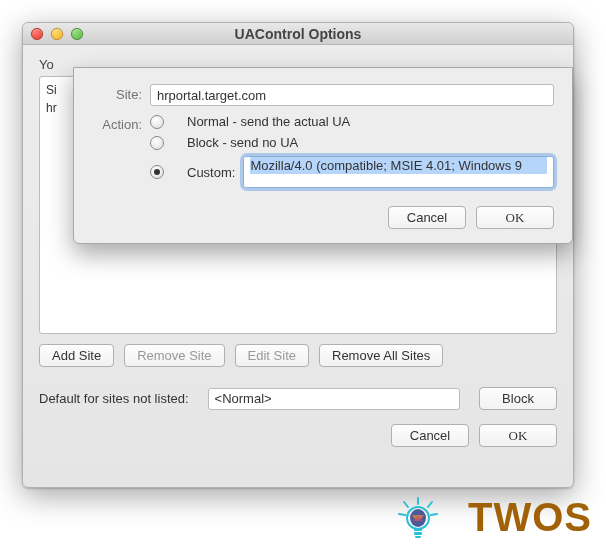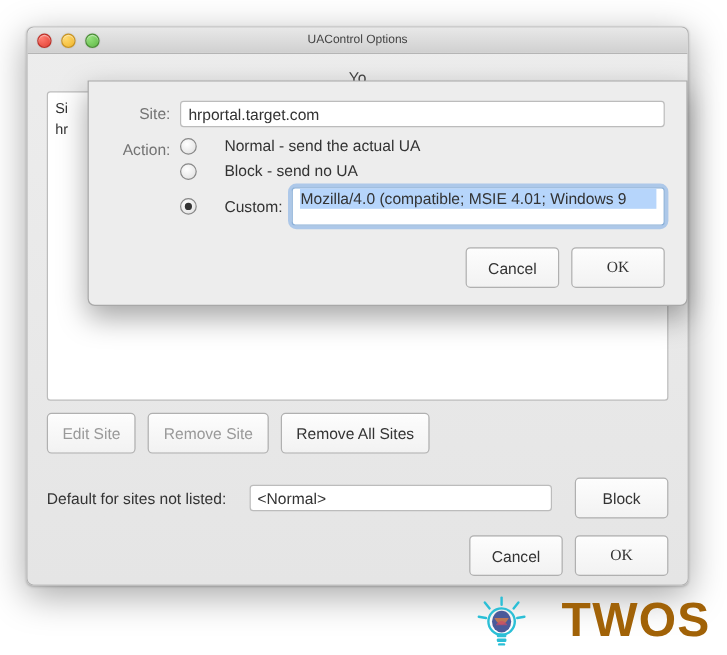--- a/index.html
+++ b/index.html
@@ -41,46 +41,47 @@
     width: 12px; height: 12px; border-radius: 50%;
     box-shadow: inset 0 1px 1px rgba(255,255,255,0.5), 0 0 1px rgba(0,0,0,0.3);
   }
   .tl-red { background: radial-gradient(circle at 30% 30%, #ff7a6e, #e24033); border:1px solid #c03028;}
   .tl-yellow { background: radial-gradient(circle at 30% 30%, #ffd96e, #f0b428); border:1px solid #c99420;}
   .tl-green { background: radial-gradient(circle at 30% 30%, #93e07a, #5fb846); border:1px solid #4a8f35;}
   .window-title {
     position: absolute;
     left: 0; right: 0;
     text-align: center;
-    font-size: 10px;
+    font-size: 14px;
     color: #444;
     pointer-events: none;
+    font-weight: bold;
   }
   .content {
     padding: 12px 16px;
     position: relative;
     height: calc(100% - 22px);
   }
-  .cut-label { color: #444; text-align: center; }
+  .cut-label { color: #444; }
   .list-box {
     margin-top: 4px;
     height: 258px;
     background: #fff;
     border: 1px solid #bcbcbc;
     border-radius: 3px;
     padding: 4px 6px;
     color: #333;
     font-size: 12px;
     line-height: 1.5;
   }
   .btn {
     display: inline-flex;
     align-items: center;
     justify-content: center;
-    height: 34px;
+    height: 23px;
     padding: 0 12px;
     background: linear-gradient(#fdfdfd, #f2f2f2);
     border: 1px solid #b0b0b0;
     border-radius: 4px;
     font-size: 13px;
     color: #333;
     cursor: pointer;
     box-shadow: 0 1px 0 rgba(255,255,255,0.6) inset;
   }
   .btn.disabled { color: #999; cursor: default; }
@@ -208,22 +209,23 @@
   </div>
 
   <div class="content">
     <div class="cut-label">Yo</div>
     <div class="list-box">
       <div>Si</div>
       <div>hr</div>
     </div>
 
     <div class="btn-row">
+      <div class="btn">Add Site</div>
+      <div class="btn disabled">Remove Site</div>
       <div class="btn disabled">Edit Site</div>
-      <div class="btn disabled">Remove Site</div>
       <div class="btn">Remove All Sites</div>
     </div>
 
     <div class="default-row">
       <span>Default for sites not listed:</span>
       <input class="text-input default-input" value="&lt;Normal&gt;" style="">
       <div class="btn btn-wide">Block</div>
     </div>
 
     <div class="bottom-row">

